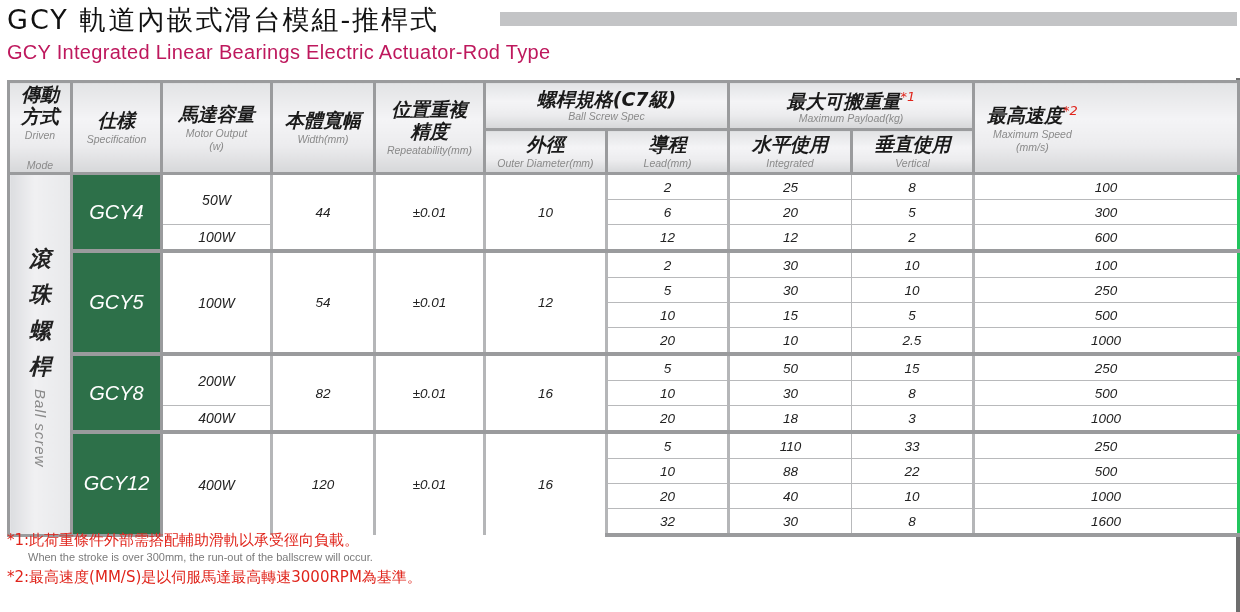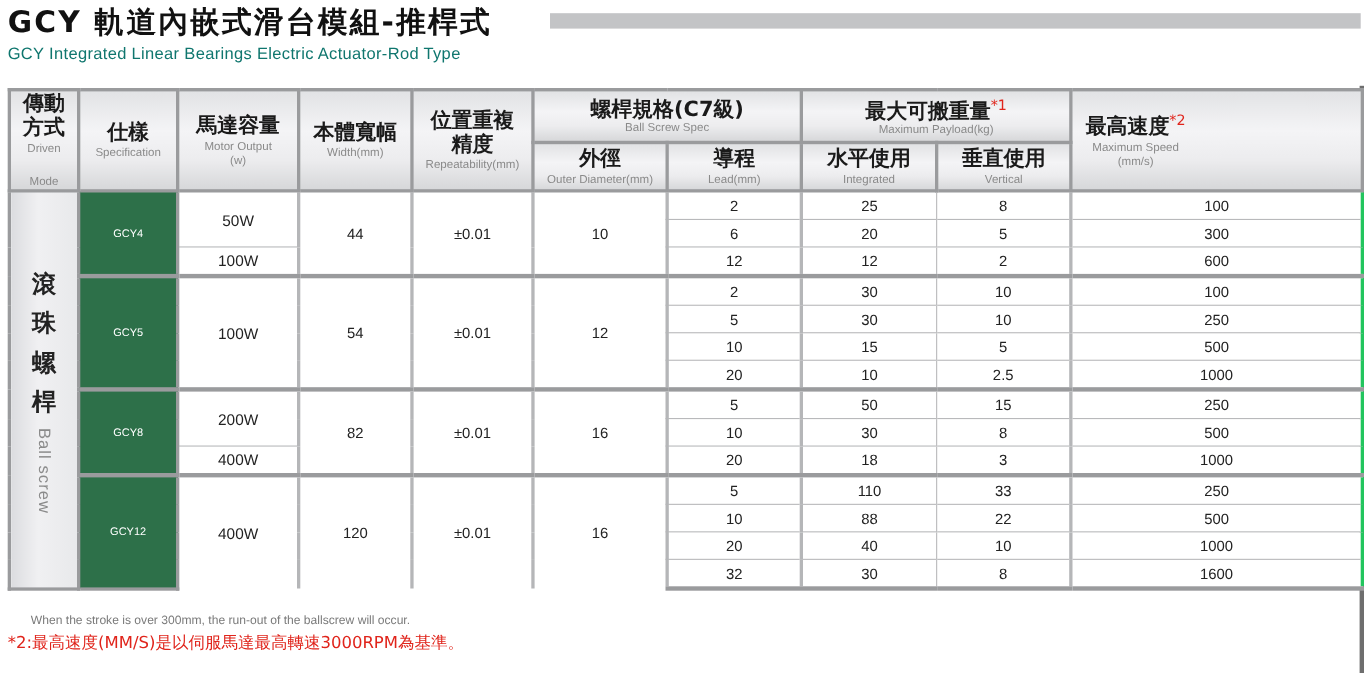--- a/index.html
+++ b/index.html
@@ -1,60 +1,60 @@
 <!DOCTYPE html>
 <html><head>
 <meta charset="utf-8">
 <style>
   html, body { margin: 0; padding: 0; background: #ffffff; }
   body { width: 1240px; height: 612px; position: relative; overflow: hidden;
          font-family: "Liberation Sans", "DejaVu Sans", sans-serif; color: #222; }
 
   .title-row { position: absolute; left: 7px; top: 2px; height: 36px; width: 1230px; }
-  .title-cn { position: absolute; left: 0; top: 0; font-size: 27px; font-weight: bold;
+  .title-cn { position: absolute; left: 0; top: 0; font-size: 27px; font-weight: normal;
               letter-spacing: 2px; color: #111; font-family: "DejaVu Sans", sans-serif; white-space: nowrap; }
   .title-bar { position: absolute; left: 493px; top: 10px; width: 737px; height: 14px; background: #c3c4c6; }
-  .subtitle { position: absolute; left: 7px; top: 41px; font-size: 15px; color: #0f766e; white-space: nowrap; letter-spacing: 0.3px; }
+  .subtitle { position: absolute; left: 7px; top: 41px; font-size: 20px; color: #be185d; white-space: nowrap; letter-spacing: 0.3px; }
 
   .right-edge { position: absolute; left: 1236px; top: 78px; width: 4px; height: 534px; background: #6e6e6e; }
 
   table.spec { position: absolute; left: 7px; top: 80px; border-collapse: collapse; table-layout: fixed;
-               width: 1230px; }
+               width: 1230px; font-style: italic; }
   table.spec td, table.spec th { padding: 0; text-align: center; vertical-align: middle; }
 
   
   th.h { background: linear-gradient(#e2e3e5 0%, #f4f4f6 40%, #ececee 70%, #d6d7d9 100%);
          border: 3px solid #9a9b9d; font-weight: normal; }
   th.h .cn { display: block; font-size: 19px; font-weight: bold; color: #1a1a1a; line-height: 22px;
              font-family: "DejaVu Sans", sans-serif; }
   th.h .en { display: block; font-size: 10.5px; color: #8a8a8a; line-height: 13px; margin-top: 2px; }
   th.h .sup { color: #e0241b; font-size: 13px; vertical-align: super; font-weight: normal; }
   th.sub { border-top: 2px solid #9a9b9d; }
 
   
   td.mode { background: linear-gradient(90deg, #dcdde0 0%, #f0f0f2 40%, #e8e9eb 100%);
             border: 3px solid #9a9b9d; }
   td.mode .cn-vert { font-size: 22px; font-weight: bold; color: #222; line-height: 36px;
                      font-family: "DejaVu Sans", sans-serif; }
   td.mode .en-vert { writing-mode: vertical-rl; font-size: 15px; color: #8a8a8a; margin: 4px auto 0 auto;
                      letter-spacing: 1px; }
-  td.model { background: #2d7049; color: #ffffff; font-size: 10px; border: 3px solid #9a9b9d; border-left: 3px solid #9a9b9d; }
+  td.model { background: #2d7049; color: #ffffff; font-size: 20px; border: 3px solid #9a9b9d; border-left: 3px solid #9a9b9d; }
   td.cell { background: #ffffff; font-size: 13.5px; color: #222; border-left: 3px solid #b5b6b8; border-right: 3px solid #b5b6b8; }
   td.row { background: #ffffff; font-size: 13.5px; color: #222; height: 24px; border-top: 1px solid #b8b9bb; }
   td.motor { font-size: 14px; }
   td.motor-split { border-top: 1px solid #b8b9bb; }
   td.last { border-right: 3px solid #22c55e; }
   tr.grp-top td { border-top: 4px solid #9a9b9d; }
   tr.first-grp td { border-top: 3px solid #9a9b9d; }
   tbody tr:last-child td { border-bottom: 4px solid #9a9b9d; }
   td.vline { border-left: 3px solid #b5b6b8; }
 
   .notes { position: absolute; left: 7px; top: 531px; width: 700px; }
   .note-cn { font-size: 15px; color: #e0241b; line-height: 19px; font-family: "DejaVu Sans", sans-serif; }
-  .note-en { font-size: 11px; color: #7a7a7a; line-height: 14px; padding-left: 21px; margin-bottom: 4px; margin-top: 26px; }
+  .note-en { font-size: 11px; color: #7a7a7a; line-height: 14px; padding-left: 21px; margin-bottom: 4px; }
 </style>
 </head>
 <body>
 
 <div class="title-row">
   <div class="title-cn">GCY 軌道內嵌式滑台模組-推桿式</div>
   <div class="title-bar"></div>
 </div>
 <div class="subtitle">GCY Integrated Linear Bearings Electric Actuator-Rod Type</div>
 
@@ -249,15 +249,16 @@
     <tr style="height:25px">
       <td class="row">32</td>
       <td class="row vline">30</td>
       <td class="row" style="border-left:1px solid #b8b9bb">8</td>
       <td class="row vline last">1600</td>
     </tr>
   </tbody>
 </table>
 
 <div class="notes">
+  <div class="note-cn">*1:此荷重條件外部需搭配輔助滑軌以承受徑向負載。</div>
   <div class="note-en">When the stroke is over 300mm, the run-out of the ballscrew will occur.</div>
   <div class="note-cn">*2:最高速度(MM/S)是以伺服馬達最高轉速3000RPM為基準。</div>
 </div>
 
 </body></html>

